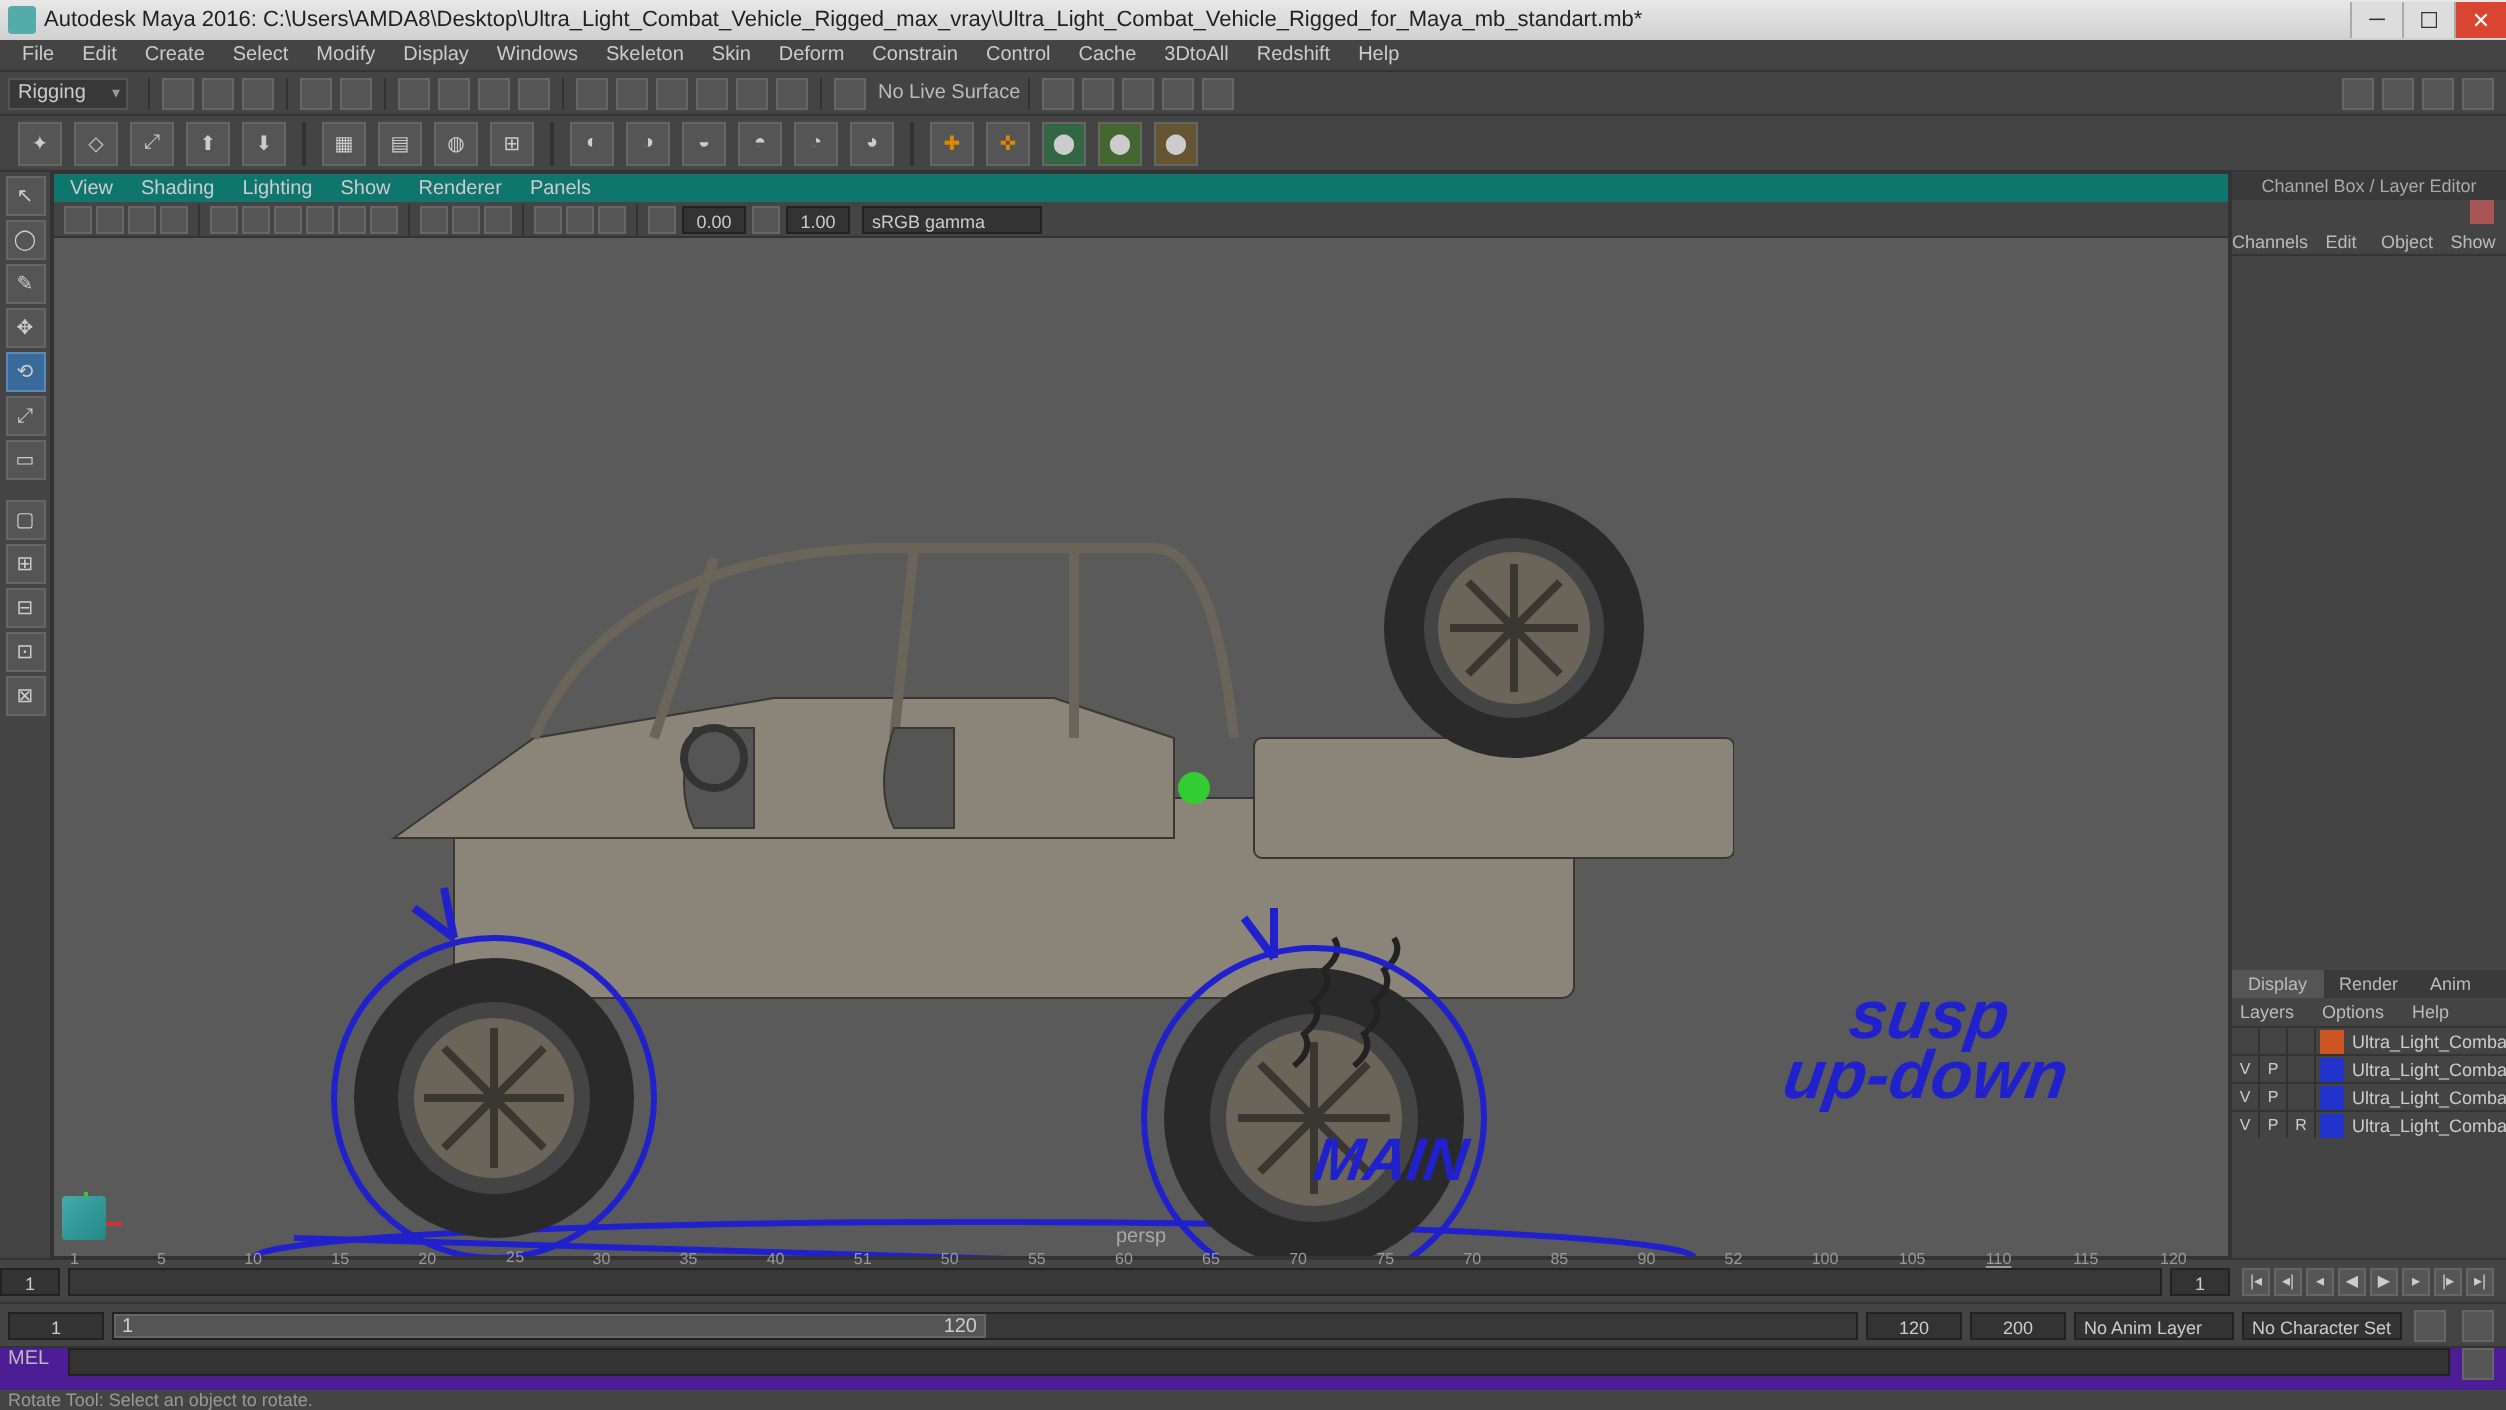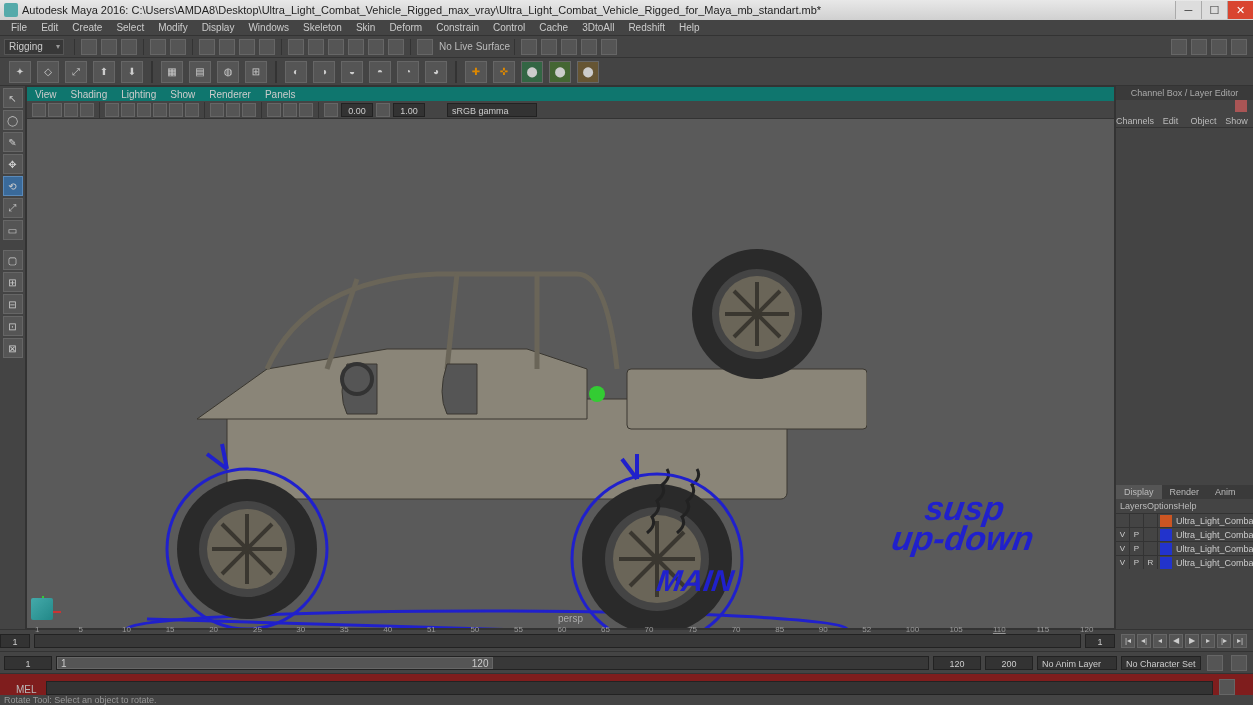--- a/index.html
+++ b/index.html
@@ -24,50 +24,50 @@
 .mainarea{display:flex;height:calc(705px - 20px - 16px - 22px - 28px - 22px - 22px - 22px - 10px)}
 .toolbox{width:26px;background:#444;border-right:1px solid #333;display:flex;flex-direction:column;align-items:center;padding-top:2px;gap:2px}
 .toolbox .tb{width:20px;height:20px;background:#555;border:1px solid #666;display:flex;align-items:center;justify-content:center}
 .toolbox .tb.sel{background:#3a6a9a;border-color:#5a8aba}
 .viewport{flex:1;display:flex;flex-direction:column;background:#5a5a5a;position:relative;border:1px solid #333}
 .vpmenu{height:14px;background:#0f766e;display:flex;align-items:center;padding-left:8px;gap:14px}
 .vpmenu span{font-size:10px;color:#ccc}
 .vptools{height:18px;background:#444;border-bottom:1px solid #333;display:flex;align-items:center;padding:0 4px}
 .vptools .vt{width:14px;height:14px;margin:0 1px;background:#555;border:1px solid #666}
 .vptools .num{width:32px;height:14px;background:#333;border:1px solid #222;font-size:9px;text-align:center;line-height:14px;color:#ccc;margin:0 2px}
-.vptools .dd{width:90px;height:14px;background:#333;border:1px solid #222;font-size:9px;padding-left:4px;line-height:14px;color:#ccc;margin-left:20px}
+.vptools .dd{width:90px;height:14px;background:#333;border:1px solid #222;font-size:9px;padding-left:4px;line-height:14px;color:#ccc;margin-left:4px}
 .vpcanvas{flex:1;background:#5a5a5a;position:relative;overflow:hidden}
 .persp{position:absolute;bottom:4px;left:50%;transform:translateX(-50%);font-size:10px;color:#aaa}
 .axisgizmo{position:absolute;bottom:8px;left:8px;width:30px;height:30px}
 .cube{position:absolute;bottom:8px;left:4px;width:22px;height:22px;background:linear-gradient(135deg,#4aa,#288);border-radius:2px}
 .rightpanel{width:138px;background:#444;border-left:1px solid #333;display:flex;flex-direction:column}
 .rp-title{height:14px;background:#3a3a3a;text-align:center;font-size:9px;color:#aaa;line-height:14px}
 .rp-tabs{height:14px;background:#444;display:flex;border-bottom:1px solid #333}
 .rp-tabs span{flex:1;text-align:center;font-size:9px;color:#bbb;line-height:14px}
 .rp-body{flex:1;background:#444}
 .rp-subtabs{height:14px;background:#3a3a3a;display:flex;margin-top:auto}
 .rp-subtabs span{padding:0 8px;font-size:9px;line-height:14px;color:#bbb}
 .rp-subtabs span.active{background:#555}
-.rp-layhdr{height:14px;display:flex;padding-left:4px;}
+.rp-layhdr{height:14px;display:flex;padding-left:4px;gap:14px}
 .rp-layhdr span{font-size:9px;color:#bbb;line-height:14px}
 .layerrow{height:14px;display:flex;align-items:center;border-top:1px solid #333;font-size:9px}
 .layerrow .cell{width:14px;height:13px;border-right:1px solid #333;text-align:center;line-height:13px;font-size:8px;color:#ccc}
 .layerrow .swatch{width:12px;height:12px;margin:0 2px}
 .layerrow .lname{flex:1;padding-left:2px;white-space:nowrap;overflow:hidden;font-size:9px}
 .timeslider{height:22px;background:#444;border-top:1px solid #333;display:flex;align-items:center}
 .timetrack{flex:1;height:14px;background:#383838;border:1px solid #222;margin:0 4px;position:relative;display:flex}
 .timetrack .tick{position:absolute;top:-10px;font-size:8px;color:#999}
 .playbtns{display:flex;gap:2px;padding:0 6px}
 .playbtn{width:14px;height:14px;background:#555;border:1px solid #666;display:flex;align-items:center;justify-content:center;font-size:8px}
 .rangeslider{height:22px;background:#444;border-top:1px solid #333;display:flex;align-items:center;padding:0 4px;gap:4px}
 .rnum{width:48px;height:14px;background:#333;border:1px solid #222;text-align:center;line-height:14px;font-size:9px}
 .rtrack{flex:1;height:14px;background:#383838;border:1px solid #222;position:relative}
 .rtrack .rhandle{position:absolute;left:0;width:50%;height:100%;background:#555;border:1px solid #666;display:flex;justify-content:space-between;padding:0 3px;font-size:9px;line-height:12px}
 .animsel{width:80px;height:14px;background:#333;border:1px solid #222;font-size:9px;padding-left:4px;line-height:14px}
-.cmdline{height:22px;background:#7f1d1d;border-top:1px solid #333;display:flex;align-items:flex-end;padding:0 16px}
+.cmdline{height:22px;background:#4c1d95;border-top:1px solid #333;display:flex;align-items:flex-start;padding:0 4px}
 .cmdlbl{width:30px;font-size:10px;color:#bbb}
 .cmdinput{flex:1;height:14px;background:#333;border:1px solid #222;margin-right:4px}
 .helpline{height:10px;background:#444;padding-left:4px;font-size:9px;color:#999;line-height:10px}
 .vehicle{position:absolute;left:80px;top:100px;width:760px;height:430px}
 .susp-text{position:absolute;font-family:Arial;font-weight:bold;font-style:italic;color:#2020cc;transform:skewX(-8deg)}
 </style>
 </head>
 <body>
 
 <div class="titlebar">

